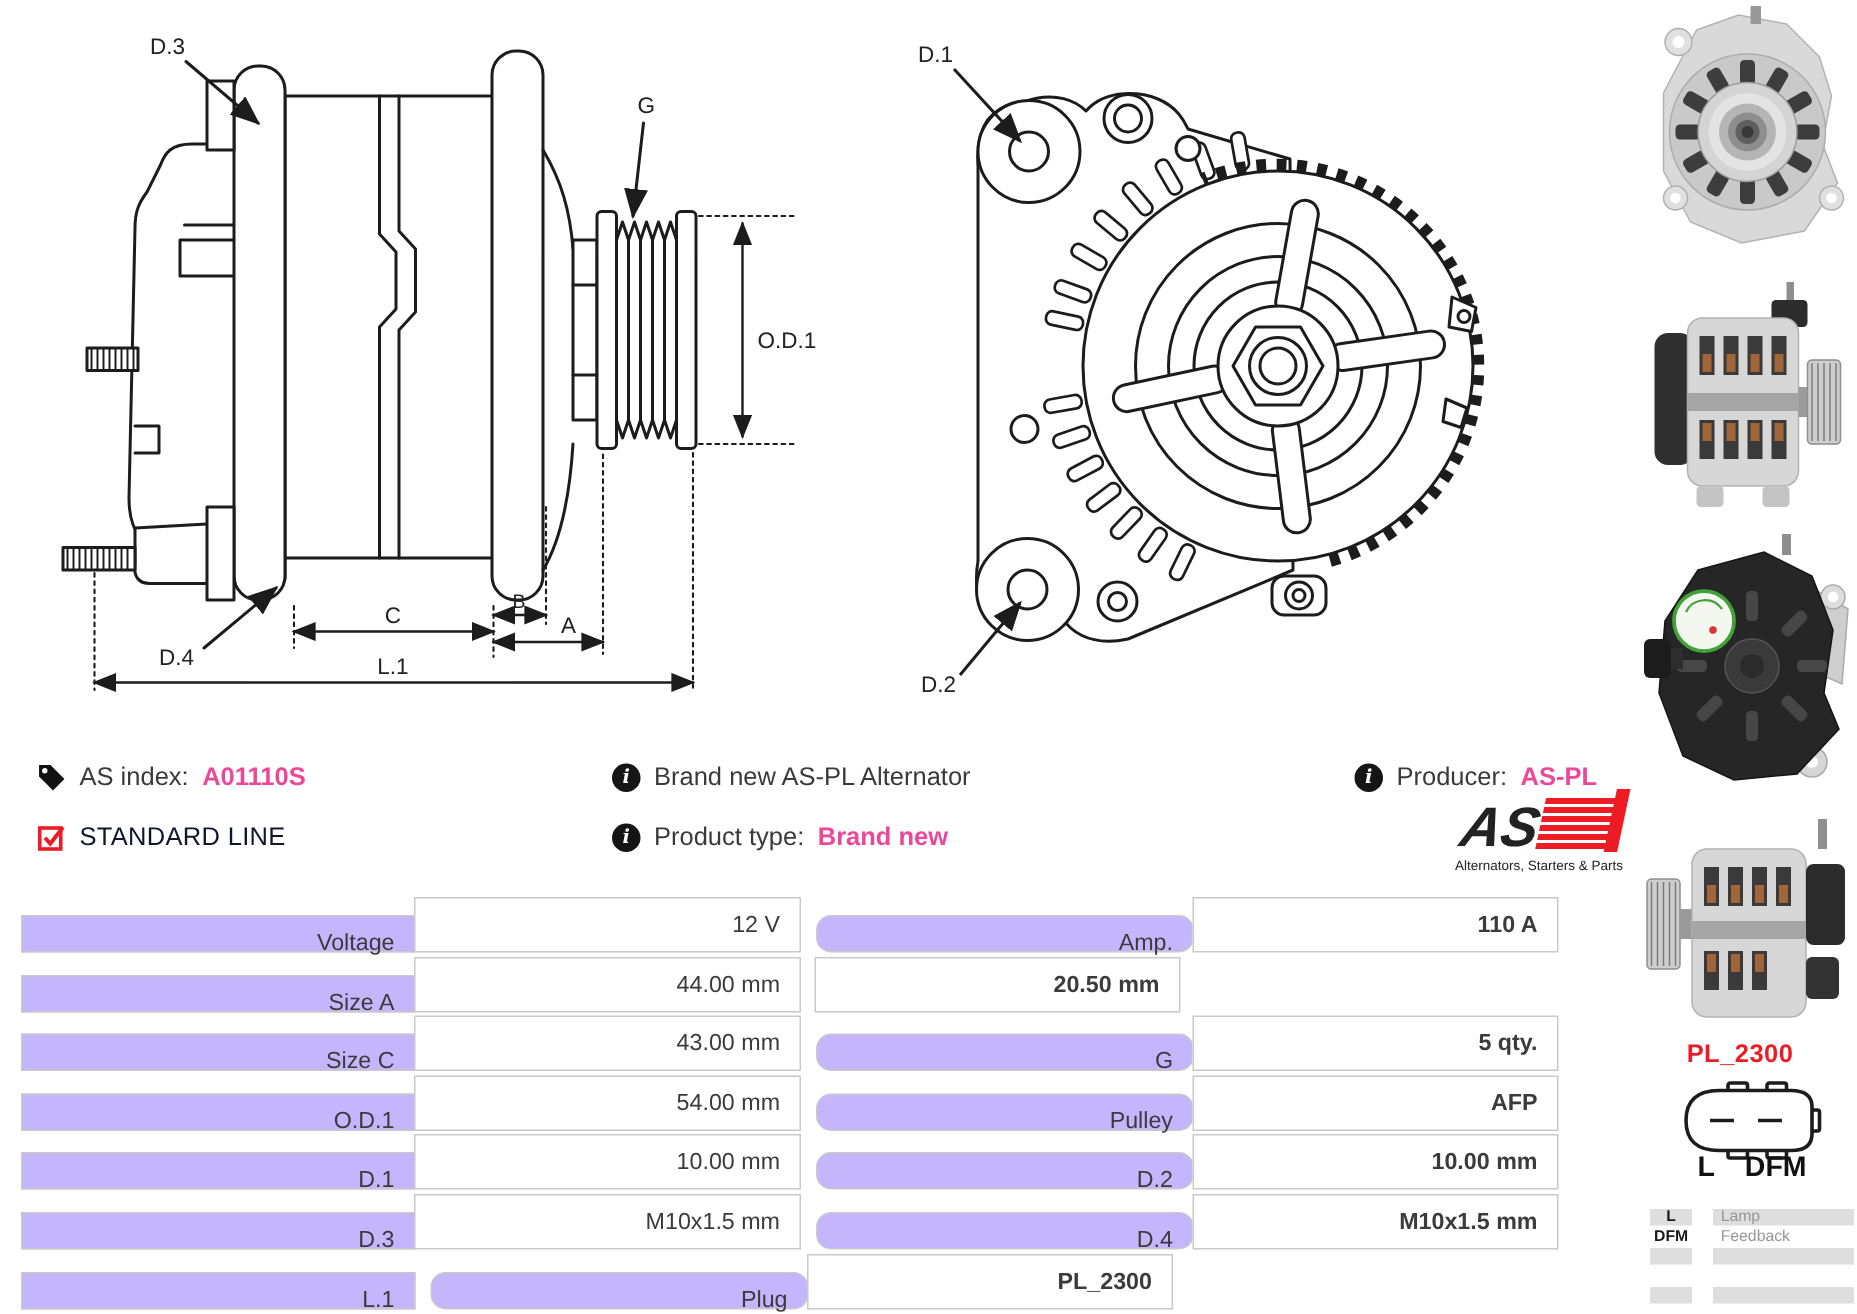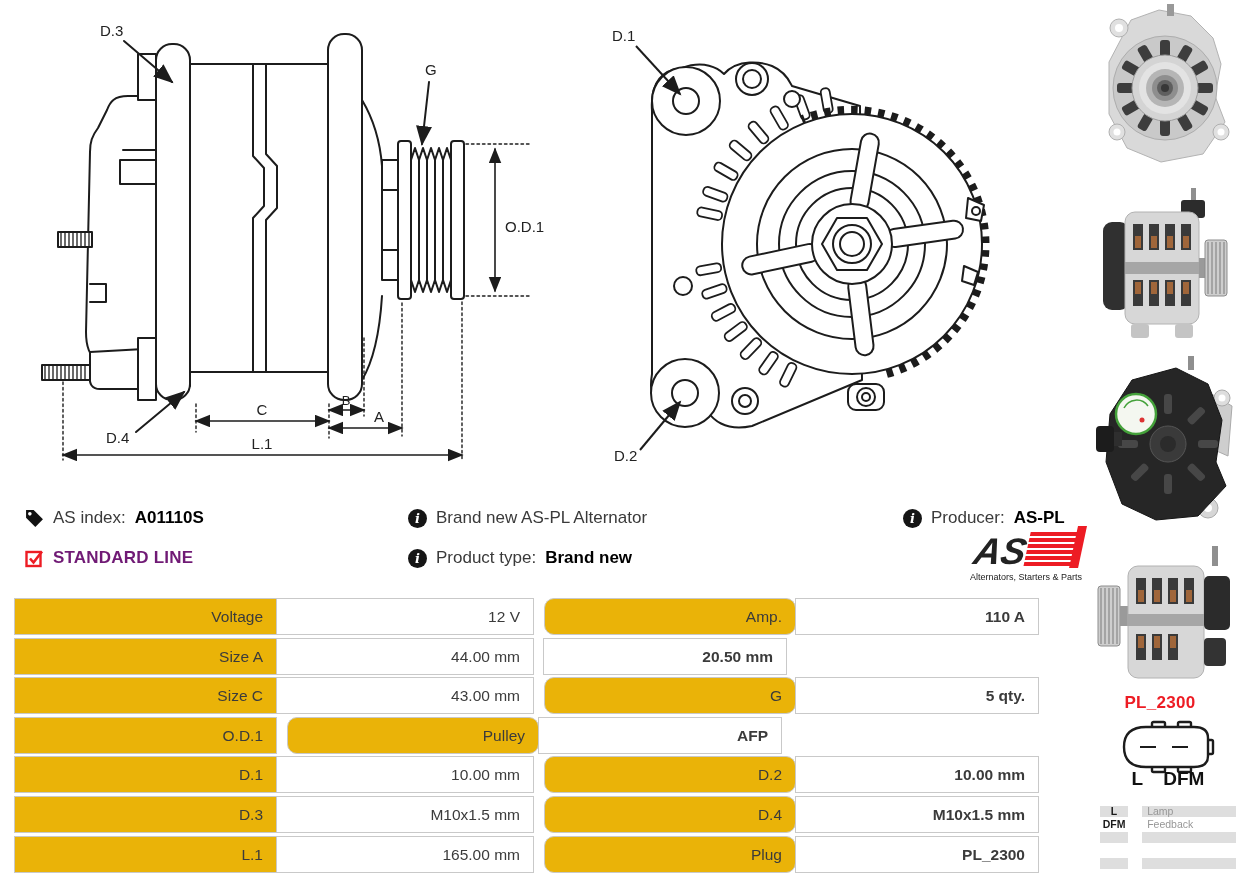--- a/index.html
+++ b/index.html
@@ -2,31 +2,31 @@
 <html><head>
 <meta charset="utf-8">
 <style>
   html,body{margin:0;padding:0;background:#fff;}
   #screen{position:relative;width:1238px;height:876px;background:#fff;overflow:hidden;
           font-family:"Liberation Sans",sans-serif;color:#3b3b3b;}
   svg text{font-family:"Liberation Sans",sans-serif;fill:#222;}
   .abs{position:absolute;}
   
   .inforow{position:absolute;display:flex;align-items:center;gap:9px;font-size:17px;color:#3a3a3a;white-space:nowrap;}
-  .inforow b{color:#000000;}
-  .badge-red{color:#701a75;font-weight:bold;letter-spacing:.2px;}
+  .inforow b{color:#ec4899;}
+  .badge-red{color:#0f172a;font-weight:normal;letter-spacing:.2px;}
   .info-ic{width:19px;height:19px;border-radius:50%;background:#151515;color:#fff;
            display:inline-flex;align-items:center;justify-content:center;
            font-family:"DejaVu Serif",serif;font-weight:bold;font-size:13px;font-style:italic;flex:0 0 auto;}
   
   #spec{position:absolute;left:14px;top:598px;width:1066px;}
   .srow{display:flex;height:37px;margin-bottom:2.6px;}
   .c{box-sizing:border-box;border:1px solid #c9c9c9;line-height:35px;font-size:15.5px;
      text-align:right;padding-right:13px;color:#3b3b3b;}
-  .lab{background:#eab308;width:263px;}
+  .lab{background:#c4b5fd;width:263px;margin-top:12px;}
   .val{background:#fff;width:258px;margin-left:-1px;}
   .gapc{width:10px;}
   .rl{width:252px;border-radius:10px;}
   .rv{width:244px;font-weight:bold;}
   
   #plugname{position:absolute;left:1096px;top:693px;width:128px;text-align:center;
             color:#ed1c24;font-weight:bold;font-size:17px;letter-spacing:.3px;}
   #pins{position:absolute;left:1118px;top:768px;width:100px;display:flex;justify-content:center;
         gap:20px;font-weight:bold;font-size:19px;color:#111;}
   #legend{position:absolute;left:1100px;top:806px;width:136px;}
@@ -455,41 +455,41 @@
     </div>
     <div class="srow">
       <div class="c lab">Size C</div>
       <div class="c val">43.00 mm</div>
       <div class="gapc"></div>
       <div class="c lab rl">G</div>
       <div class="c val rv">5 qty.</div>
     </div>
     <div class="srow">
       <div class="c lab">O.D.1</div>
+      <div class="c val">54.00 mm</div>
       <div class="gapc"></div>
       <div class="c lab rl">Pulley</div>
       <div class="c val rv">AFP</div>
     </div>
     <div class="srow">
       <div class="c lab">D.1</div>
       <div class="c val">10.00 mm</div>
       <div class="gapc"></div>
       <div class="c lab rl">D.2</div>
       <div class="c val rv">10.00 mm</div>
     </div>
     <div class="srow">
       <div class="c lab">D.3</div>
       <div class="c val">M10x1.5 mm</div>
       <div class="gapc"></div>
       <div class="c lab rl">D.4</div>
       <div class="c val rv">M10x1.5 mm</div>
     </div>
     <div class="srow">
       <div class="c lab">L.1</div>
-      <div class="c val">165.00 mm</div>
       <div class="gapc"></div>
       <div class="c lab rl">Plug</div>
       <div class="c val rv">PL_2300</div>
     </div>
   </div>
 
   <div id="plugname">PL_2300</div>
 
   <svg class="abs" style="left:1118px;top:720px;" width="100" height="54" viewBox="0 0 100 54">
     <g fill="#fff" stroke="#1c1c1c" stroke-width="2.4" stroke-linejoin="round">

